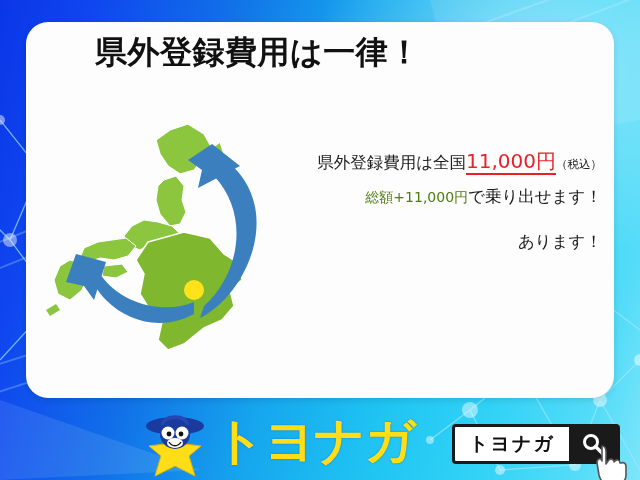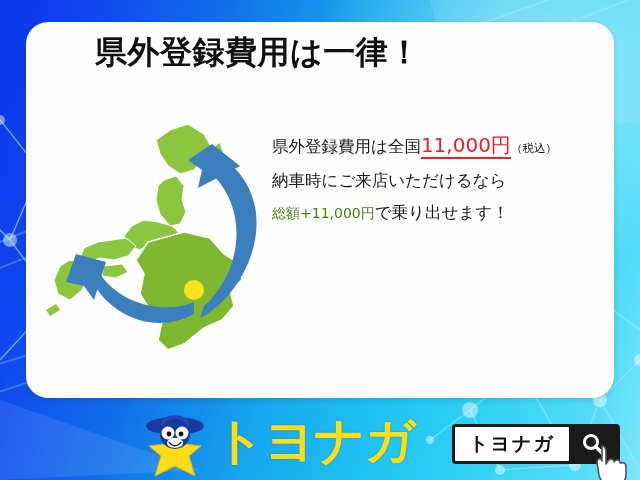--- a/index.html
+++ b/index.html
@@ -26,23 +26,23 @@
   .headline{position:absolute;left:40px;top:14px;width:520px;
             font-family:"DejaVu Sans","Liberation Sans",sans-serif;
             font-weight:bold;font-size:32px;line-height:1.05;color:#111;
             letter-spacing:.5px;white-space:nowrap;margin-left:29px;}
 
   
   .mapwrap{position:absolute;left:18px;top:92px;width:232px;height:272px;}
   .mapwrap svg{display:block;width:100%;height:100%;}
 
   
-  .copy{position:absolute;left:246px;top:104px;width:330px;
+  .copy{position:absolute;left:246px;top:120px;width:330px;
         font-family:"DejaVu Sans","Liberation Sans",sans-serif;
-        font-size:16.5px;line-height:1.95;color:#1b1b1b;}
+        font-size:16.5px;line-height:1.95;color:#1b1b1b;text-align:right;}
   .copy p{margin:0;white-space:nowrap;}
   .copy .gap{height:13px;}
   .price{color:#e8202a;border-bottom:2px solid #e8202a;font-size:20px;
          font-family:"DejaVu Sans","Liberation Sans",sans-serif;}
   .price-plain{color:#4d7c0f;font-size:14px;}
   .tax{font-size:11.5px;color:#222;}
 
   
   .logo-mascot{position:absolute;left:139px;top:404px;width:72px;height:76px;}
   .logo-mascot svg{display:block;width:100%;height:100%;}
@@ -143,25 +143,25 @@
           <path d="M150 200 C120 216 86 210 62 186 C54 178 48 168 44 158 L56 160 C78 192 122 200 150 188 Z"></path>
           <polygon points="32,140 62,148 50,186 40,172 22,168"></polygon>
         </g>
       </svg>
     </div>
 
     <div class="copy">
       <p>
         <span>県外登録費用は全国</span><span class="price">11,000円</span><span class="tax">（税込）</span>
       </p>
-      <p>納車時にご来店いただけるなら</p>
       <p>
         <span class="price-plain">総額+11,000円</span><span>で乗り出せます！</span>
       </p>
       <div class="gap"></div>
+      <p>あります！</p>
     </div>
   </div>
 
   <div class="logo-mascot">
     <svg viewBox="0 0 72 76">
       <g fill="#ffdd17" stroke="#e0b800" stroke-width="1">
         <path d="M36 26 L46 40 L62 42 L50 52 L56 72 L36 62 L16 72 L22 52 L10 42 L26 40 Z"></path>
       </g>
       <ellipse cx="36" cy="22" rx="29" ry="9" fill="#1b3a9e"></ellipse>
       <path d="M22 21 C22 8 50 8 50 21 Z" fill="#2546b5"></path>

